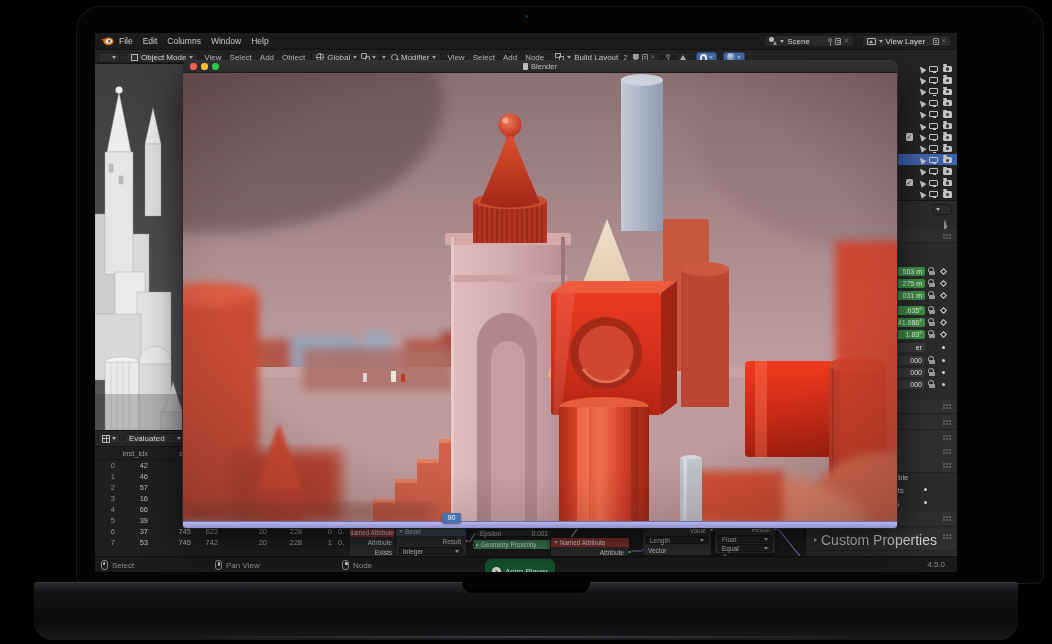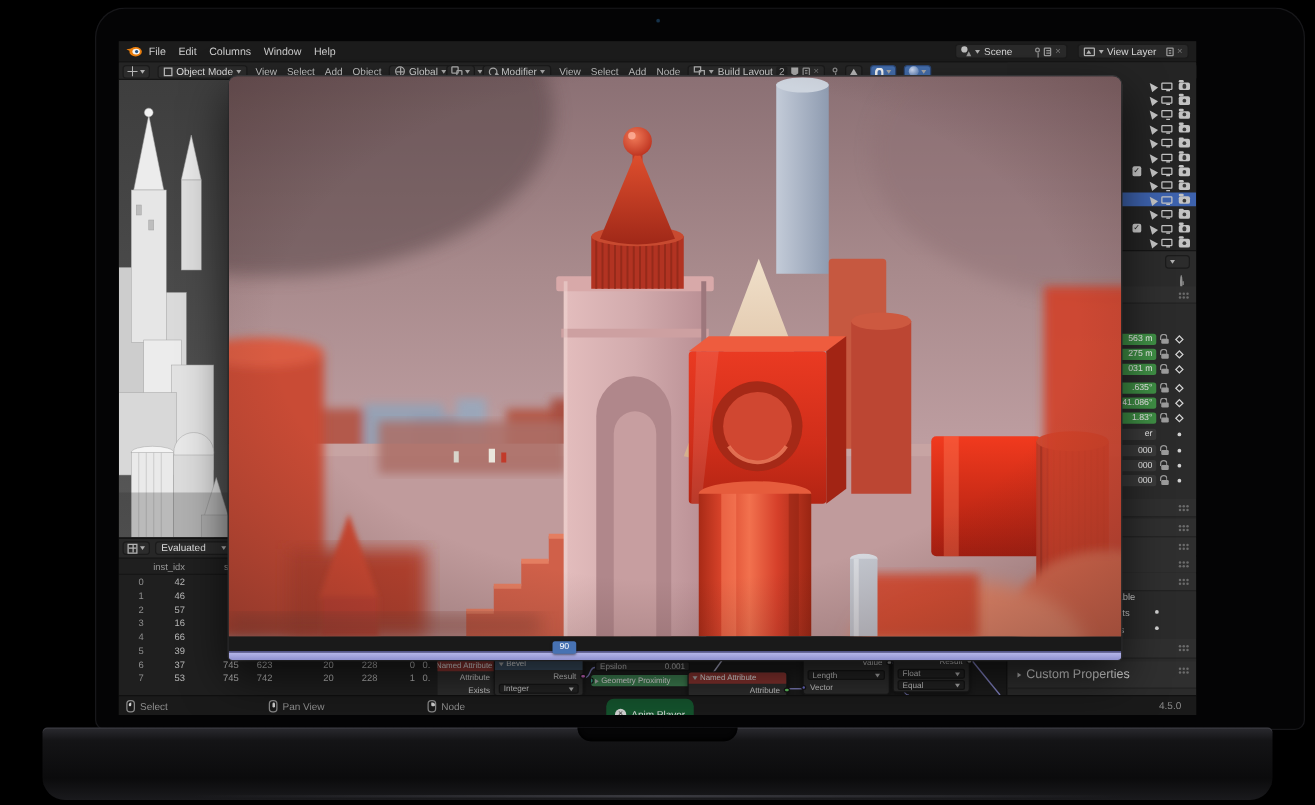--- a/index.html
+++ b/index.html
@@ -663,27 +663,33 @@
               <div class="vlabel" style="left: 81px; top: 285px;">ports</div>
               <div class="vdot" style="left: 118px; top: 287px;"></div>
               <div class="vlabel" style="left: 83px; top: 298px;">ers</div>
               <div class="vdot" style="left: 118px; top: 300px;"></div>
             </div>
           <div class="sectrow" style="top:310px;height:16px">
             <span class="grip"></span>
           </div>
           <div class="sectrow" style="top:328px;height:22px;display:flex;align-items:center;gap:4px;padding-left:8px">
             <span class="tri"></span>
-            <span style="font-size:10px;color:#d4d4d4">Custom Properties</span>
+            <span style="font-size:14px;color:#d4d4d4">Custom Properties</span>
             <span class="grip"></span>
           </div>
         </div>
       </div>
 
       <div class="rwin">
+        <div class="rtitle">
+          <span class="tl" style="background:#ff5f57"></span>
+          <span class="tl" style="background:#febc2e"></span>
+          <span class="tl" style="background:#28c840"></span>
+          <span class="title"><span class="doc"></span><span>Blender</span></span>
+        </div>
         <svg width="714" height="448" viewBox="0 0 714 448" preserveAspectRatio="none" style="display:block">
           <defs>
             <linearGradient id="sky" x1="0" y1="0" x2="0" y2="1">
               <stop offset="0" stop-color="#8b7074"></stop>
                 <stop offset="0.35" stop-color="#a88a8c"></stop>
               <stop offset="0.65" stop-color="#bd9da0"></stop>
                 <stop offset="1" stop-color="#b5969a"></stop>
             </linearGradient>
             <linearGradient id="slate" x1="0" y1="0" x2="1" y2="0">
               <stop offset="0" stop-color="#c3cbd8"></stop>

